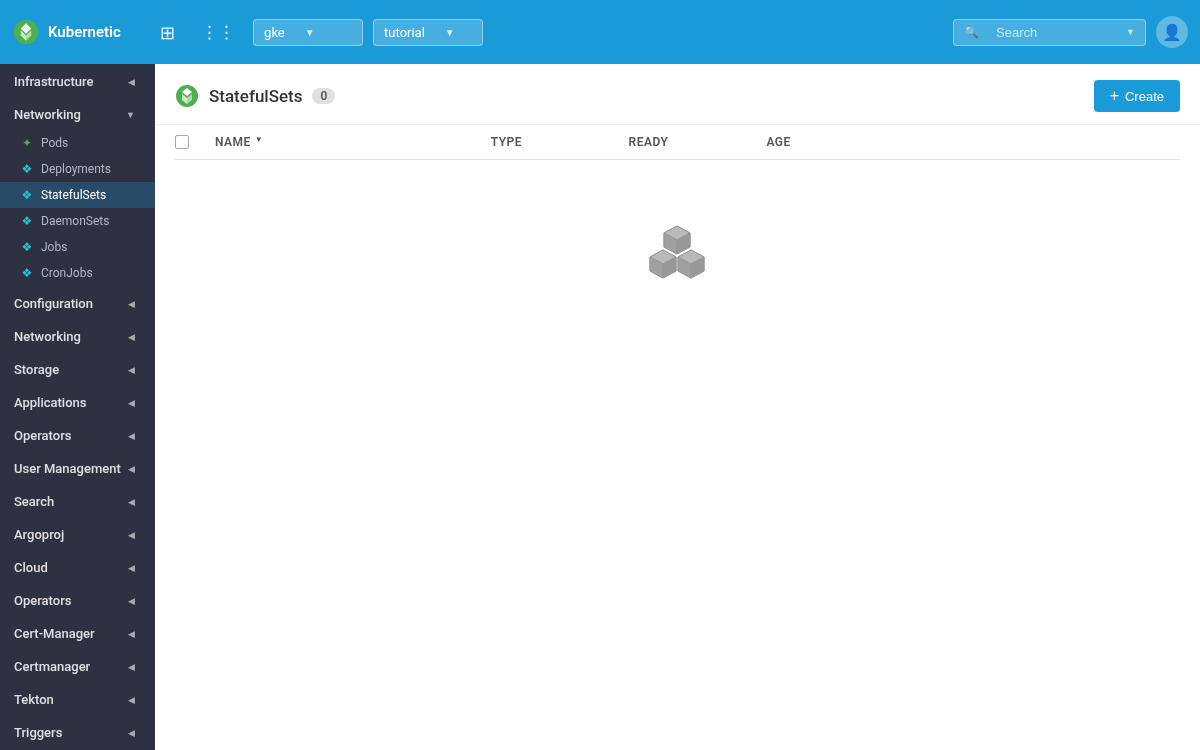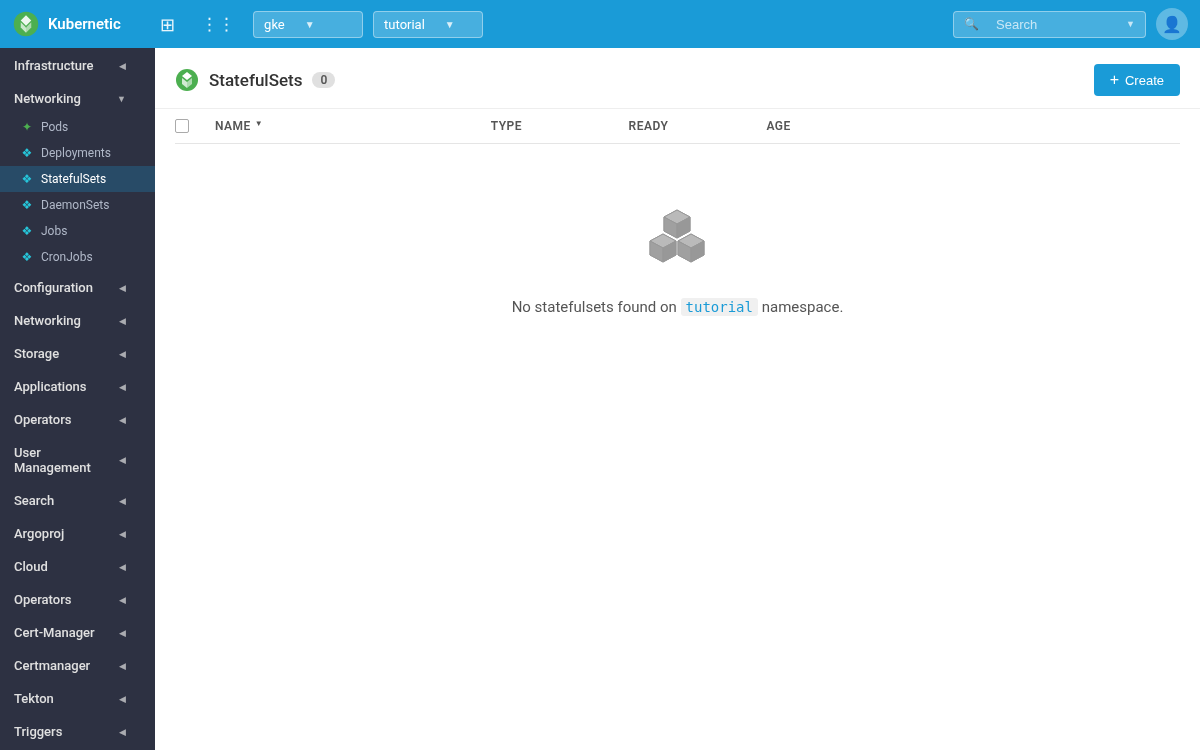--- a/index.html
+++ b/index.html
@@ -1,21 +1,21 @@
 <!DOCTYPE html>
 <html><head>
   <meta charset="utf-8">
   <style>
     * { margin: 0; padding: 0; box-sizing: border-box; }
     body { font-family: -apple-system, BlinkMacSystemFont, 'Segoe UI', Roboto, sans-serif; display: flex; flex-direction: column; height: 750px; overflow: hidden; background: #f5f5f5; }
 
     
     .topbar {
       background: #1a9bd7;
-      height: 48px;
+      height: 64px;
       display: flex;
       align-items: center;
       padding: 0 12px;
       gap: 10px;
       flex-shrink: 0;
       z-index: 100;
     }
     .topbar-logo {
       display: flex;
       align-items: center;
@@ -111,21 +111,21 @@
     .sidebar::-webkit-scrollbar-track { background: #2d3142; }
     .sidebar::-webkit-scrollbar-thumb { background: #555; border-radius: 2px; }
 
     .sidebar-section {
       padding: 0;
     }
     .sidebar-section-header {
       display: flex;
       align-items: center;
       justify-content: space-between;
-      padding: 10px 29px 8px 14px;
+      padding: 10px 20px 8px 14px;
       color: #e0e0e0;
       font-size: 13px;
       font-weight: 500;
       cursor: pointer;
       user-select: none;
     }
     .sidebar-section-header .collapse-icon { font-size: 9px; opacity: 0.7; }
 
     .sidebar-item {
       display: flex;
@@ -511,22 +511,17 @@
             </g>
 
             <g transform="translate(19, 6)">
               <polygon points="15,0 28,7 28,21 15,28 2,21 2,7" fill="#555" stroke="#333" stroke-width="1"></polygon>
               <polygon points="15,0 28,7 15,14 2,7" fill="#777" stroke="#333" stroke-width="1"></polygon>
               <polygon points="2,7 15,14 15,28 2,21" fill="#444" stroke="#333" stroke-width="1"></polygon>
               <polygon points="28,7 15,14 15,28 28,21" fill="#333" stroke="#333" stroke-width="1"></polygon>
             </g>
           </svg>
         </div>
-        <div class="empty-state-text">
-          <span>No statefulsets found on</span>
-          <span class="namespace-highlight">tutorial</span>
-          <span>namespace.</span>
-        </div>
       </div>
     </div>
   </div>
 
 </div>
 
 </body></html>

